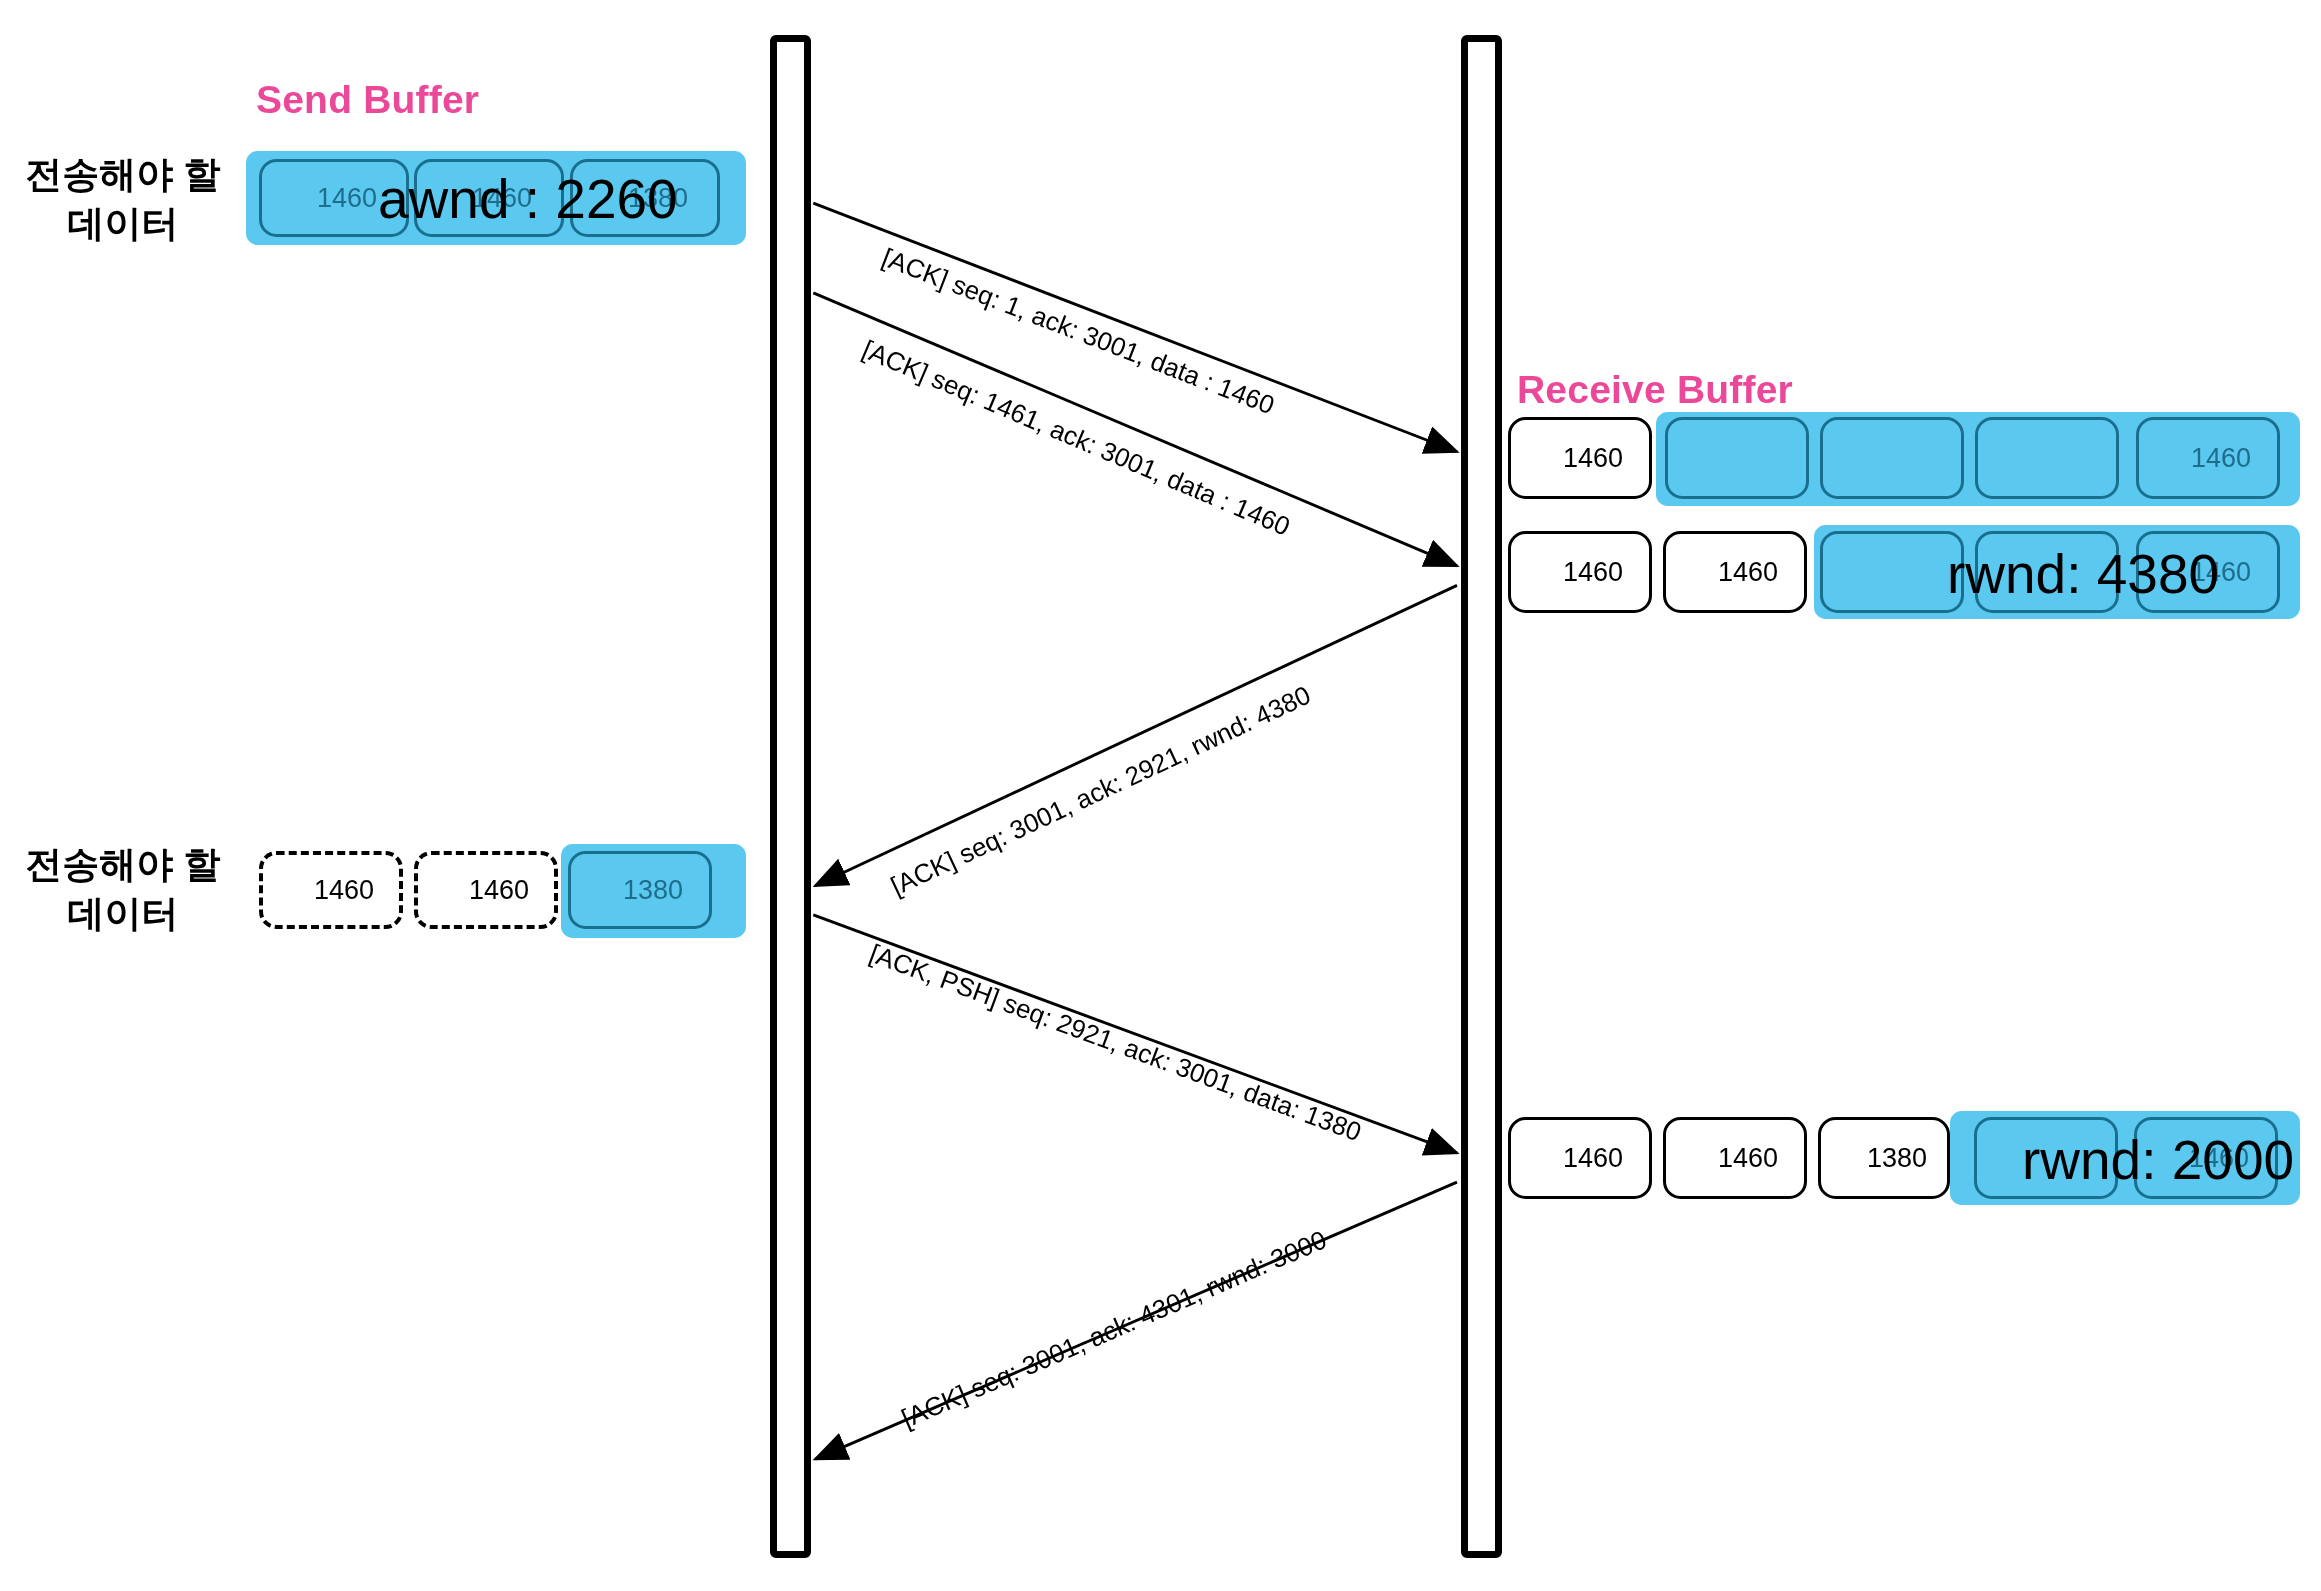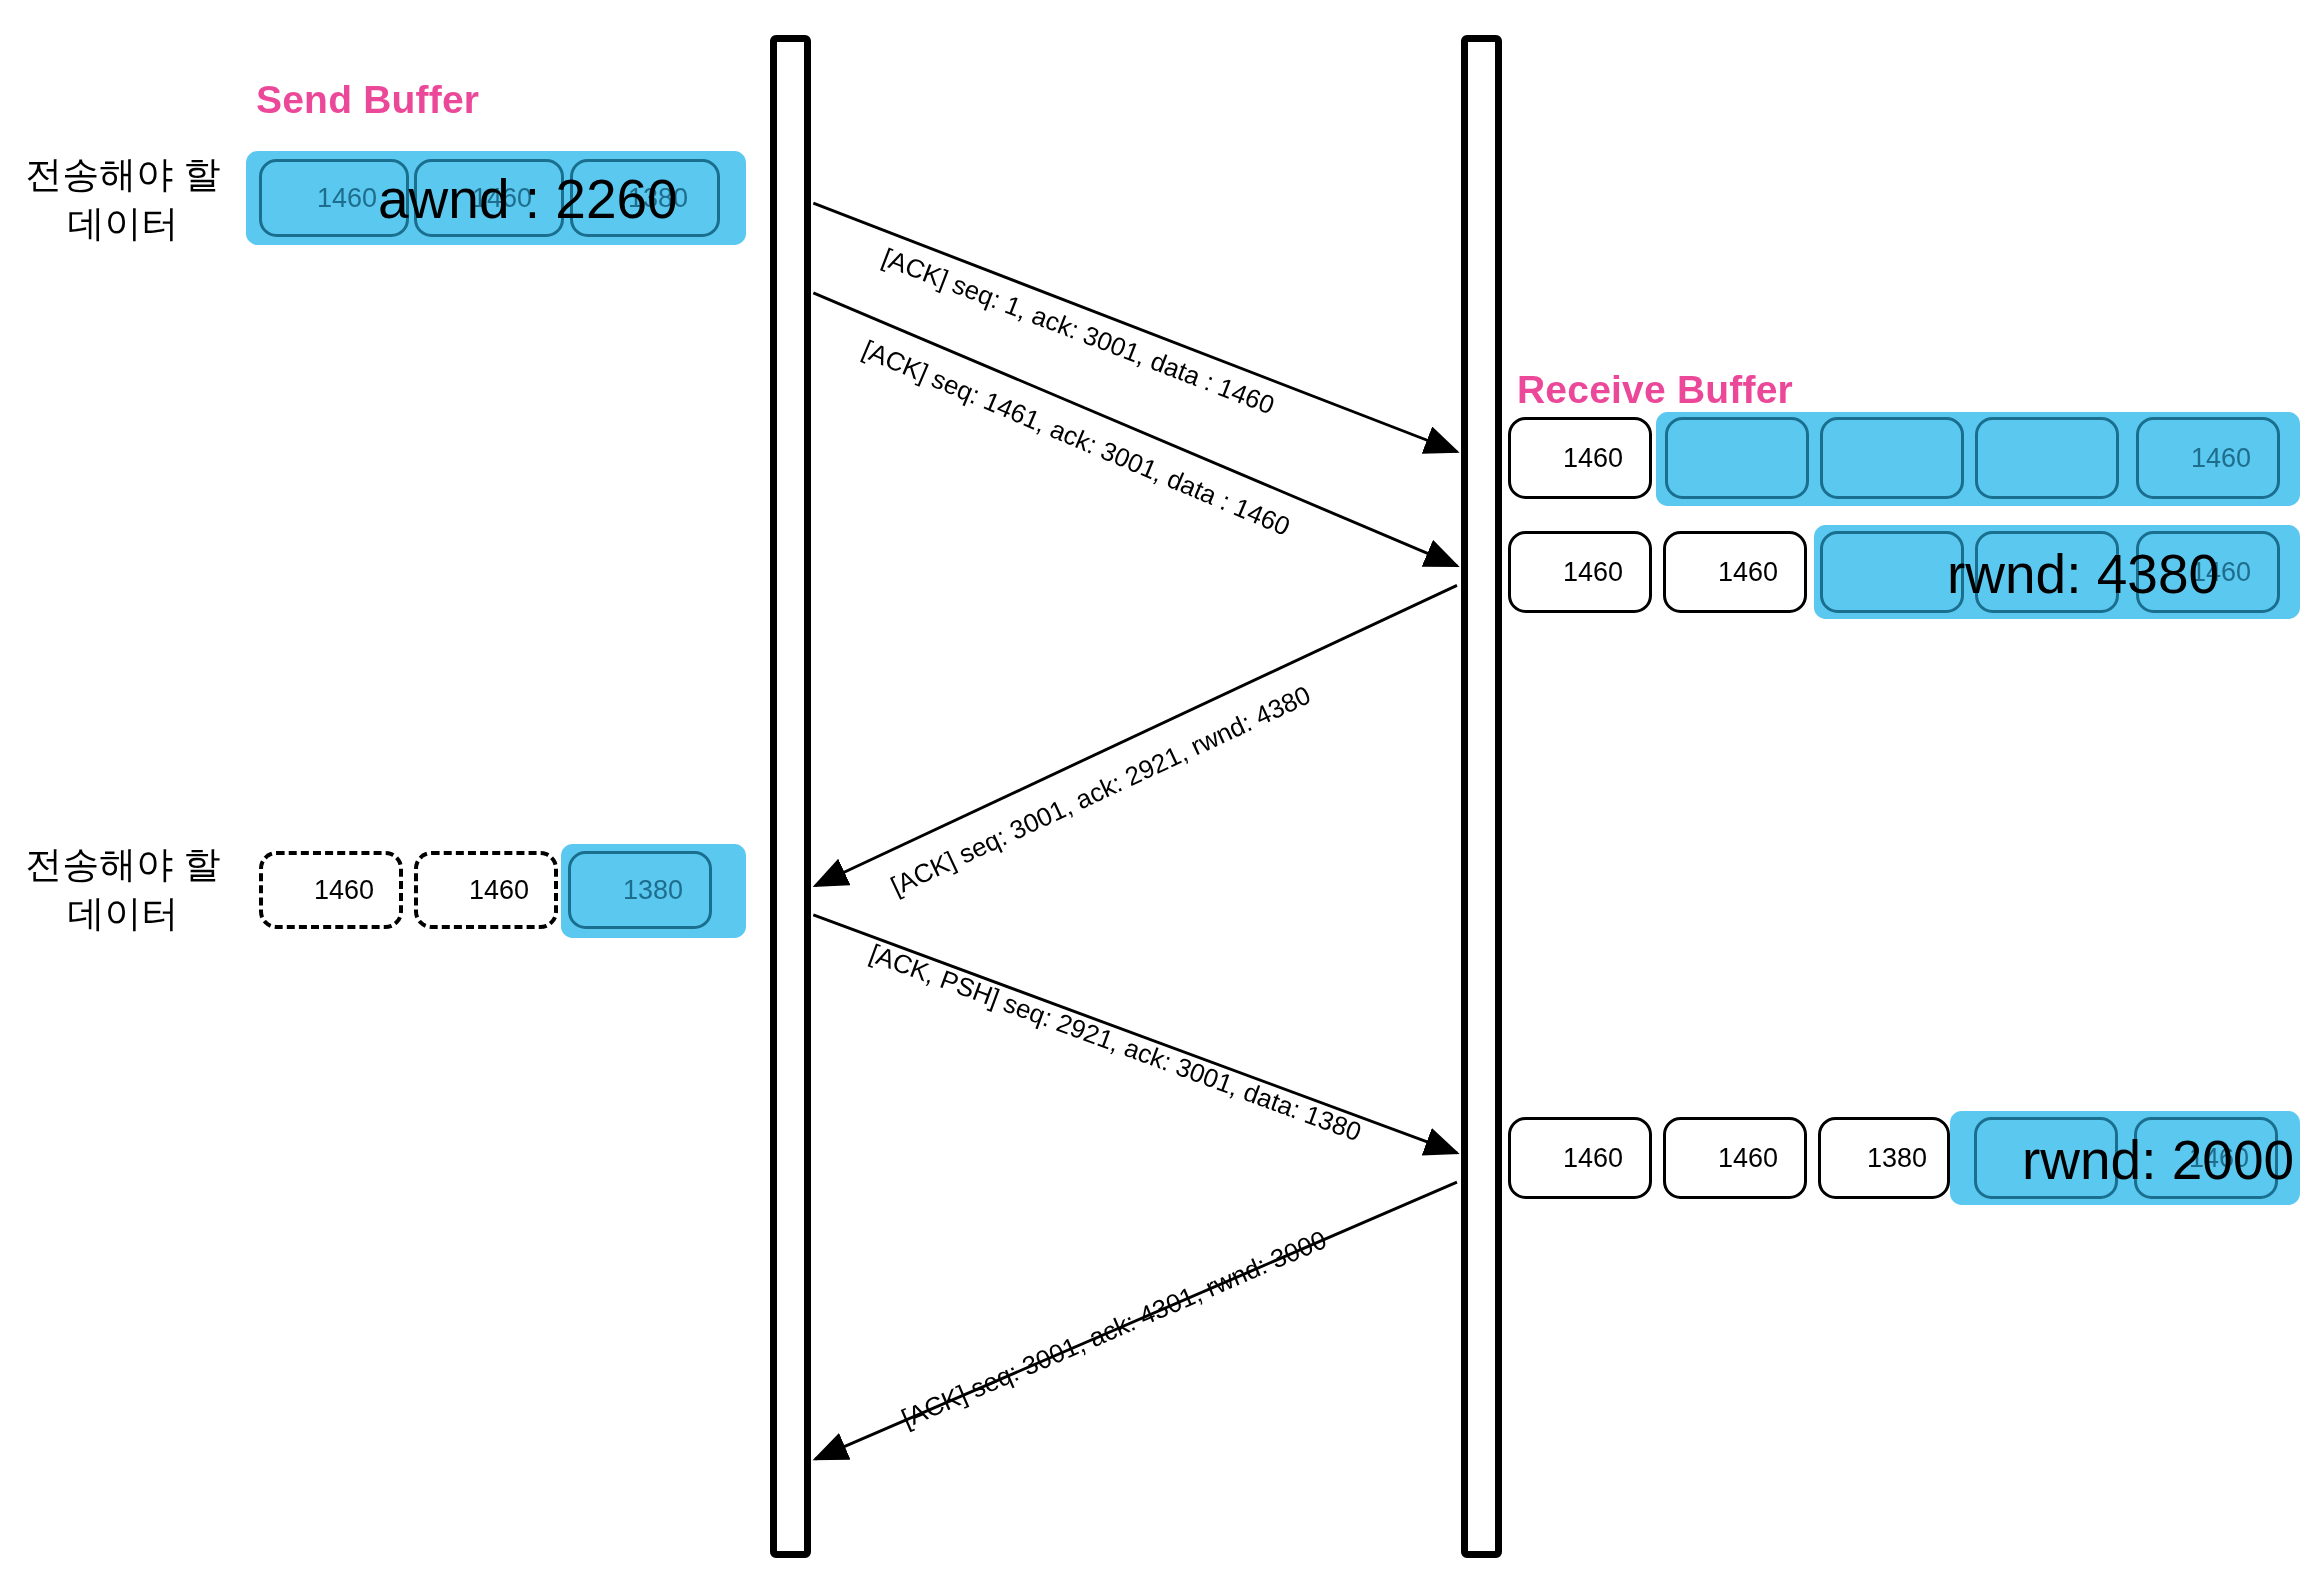--- a/index.html
+++ b/index.html
@@ -22,20 +22,21 @@
   }
 
   
   .kr-label{
     position:absolute;
     font-size:37px;
     line-height:1.32;
     color:#000;
     text-align:center;
     white-space:pre-line;
+    font-weight:bold;
   }
 
   
   .band{
     position:absolute;
     background:#5BC8F0;
     border-radius:11.7px;
   }
 
   

